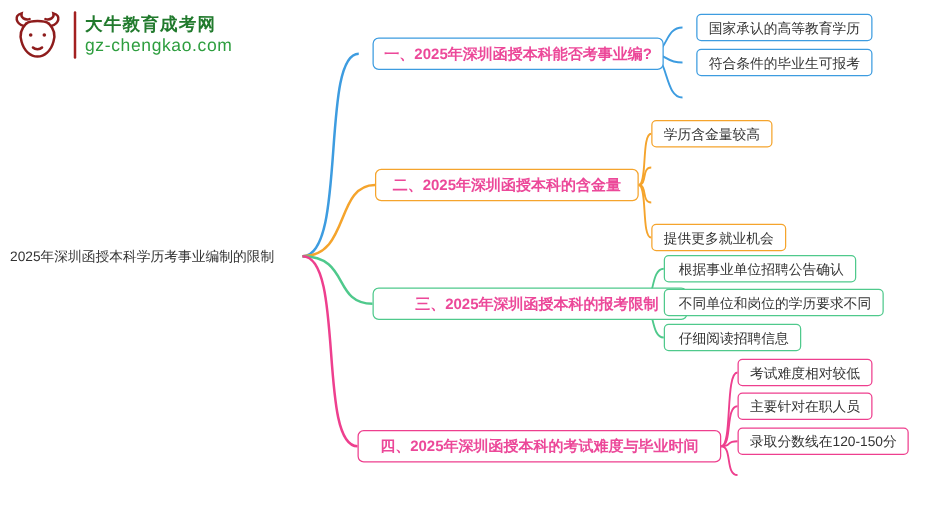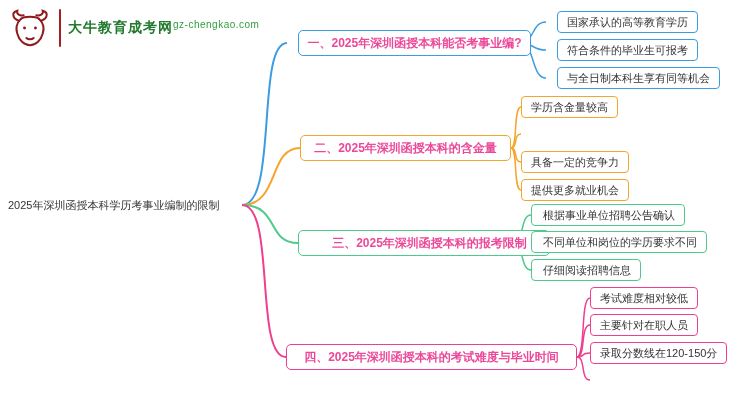--- a/index.html
+++ b/index.html
@@ -7,23 +7,23 @@
     position:relative; width:750px; height:410px; overflow:hidden;
     background:#ffffff;
     font-family:"Liberation Sans","DejaVu Sans",sans-serif;
   }
   svg.connectors { position:absolute; left:0; top:0; pointer-events:none; }
 
   
   .logo { position:absolute; left:8px; top:8px; display:flex; align-items:center; gap:7px; }
   .ox { display:inline-flex; }
   .logo-divider { width:2px; height:38px; background:#a32020; border-radius:1px; }
-  .logo-text { display:flex; line-height:1.25; }
+  .logo-text { display:flex; flex-direction:column; line-height:1.25; }
   .site-name { font-size:14px; font-weight:700; color:#217a2d; letter-spacing:1px; }
-  .site-domain { font-size:10px; color:#2e9e3f; letter-spacing:0.5px; }
+  .site-domain { font-size:14px; color:#2e9e3f; letter-spacing:0.5px; }
 
   
   .root {
     position:absolute; left:8px; top:198px;
     font-size:11px; color:#333; white-space:nowrap;
   }
   .branch {
     position:absolute; height:26px; box-sizing:border-box;
     display:flex; align-items:center; justify-content:center;
     background:#fff; border-radius:5px;
@@ -94,24 +94,22 @@
 
   <div class="root">2025年深圳函授本科学历考事业编制的限制</div>
 
   <div class="branch c-blue" style="left:287px;top:30px;width:233px">一、2025年深圳函授本科能否考事业编?</div>
   <div class="branch c-orange" style="left:300px;top:135px;width:211px">二、2025年深圳函授本科的含金量</div>
   <div class="branch c-green" style="left:298px;top:230px;width:252px">三、2025年深圳函授本科的报考限制</div>
   <div class="branch c-pink" style="left:286px;top:344px;width:291px">四、2025年深圳函授本科的考试难度与毕业时间</div>
 
   <div class="child c-blue" style="left:546px;top:11px">国家承认的高等教育学历</div>
   <div class="child c-blue" style="left:546px;top:39px">符合条件的毕业生可报考</div>
-  <div class="child c-blue" style="left:546px;top:67px">与全日制本科生享有同等机会</div>
 
   <div class="child c-orange" style="left:521px;top:96px">学历含金量较高</div>
-  <div class="child c-orange" style="left:521px;top:151px">具备一定的竞争力</div>
   <div class="child c-orange" style="left:521px;top:179px">提供更多就业机会</div>
 
   <div class="child c-green" style="left:531px;top:204px">根据事业单位招聘公告确认</div>
   <div class="child c-green" style="left:531px;top:231px">不同单位和岗位的学历要求不同</div>
   <div class="child c-green" style="left:531px;top:259px">仔细阅读招聘信息</div>
 
   <div class="child c-pink" style="left:590px;top:287px">考试难度相对较低</div>
   <div class="child c-pink" style="left:590px;top:314px">主要针对在职人员</div>
   <div class="child c-pink" style="left:590px;top:342px">录取分数线在120-150分</div>
 

